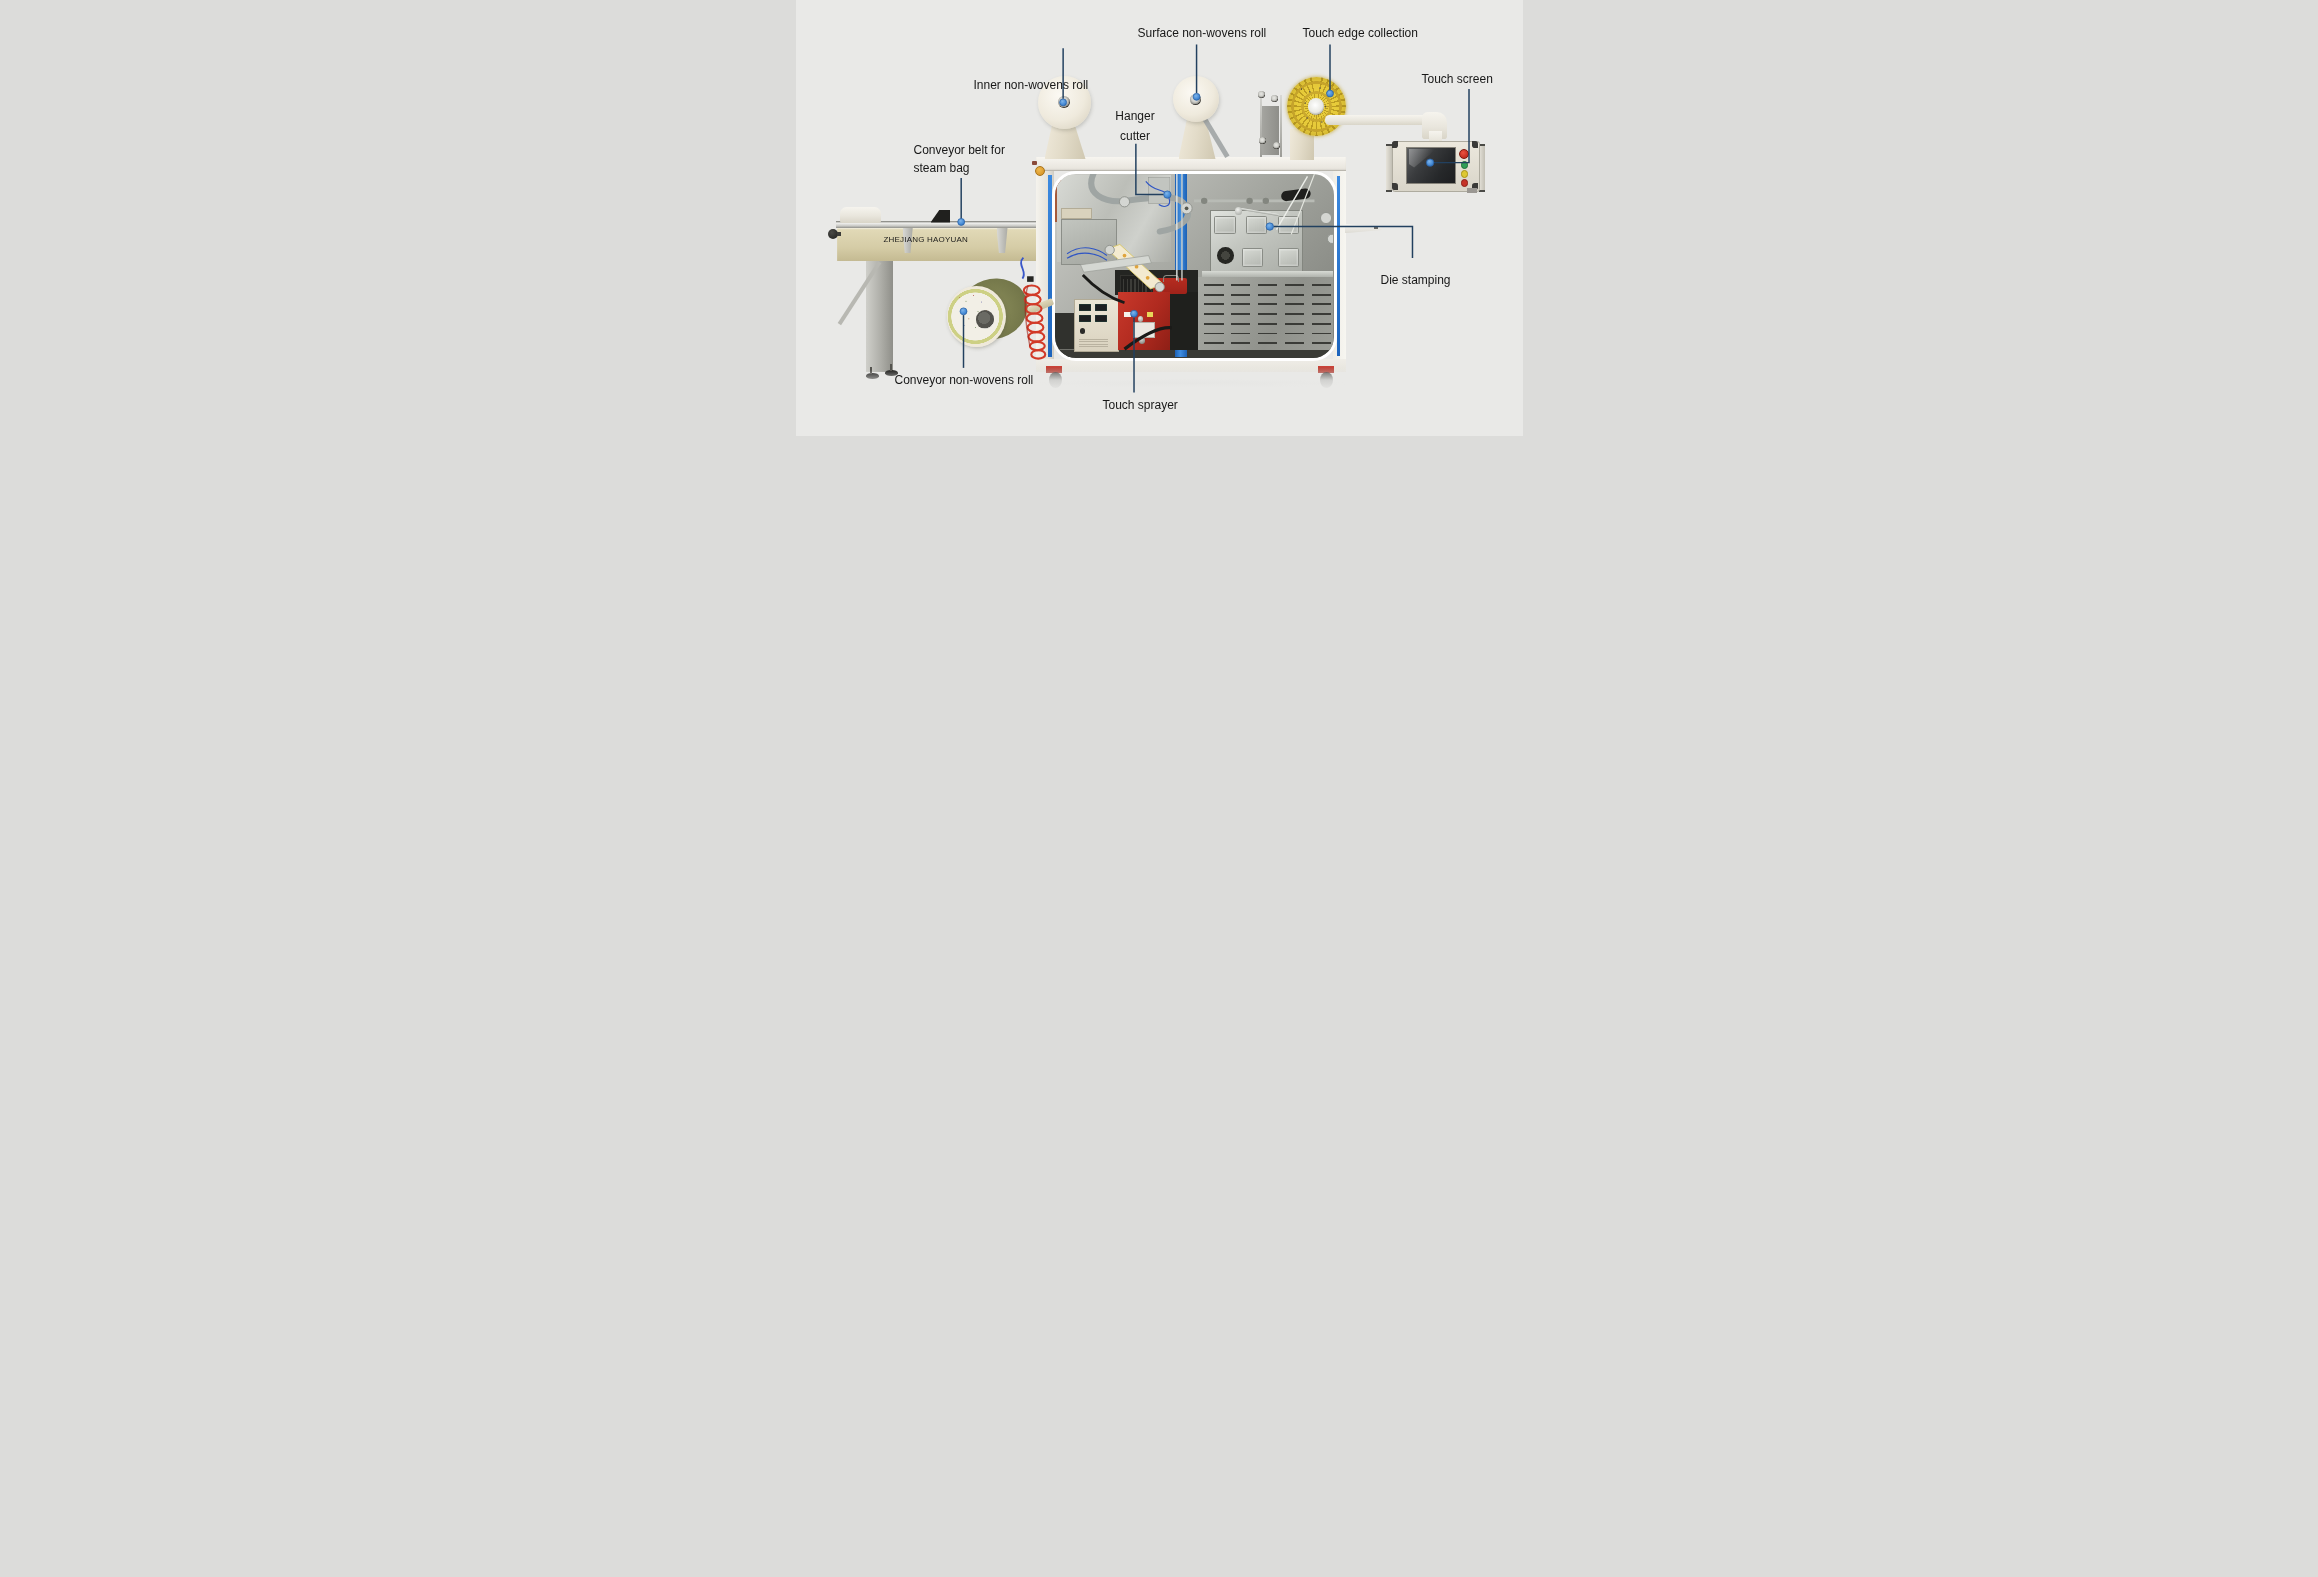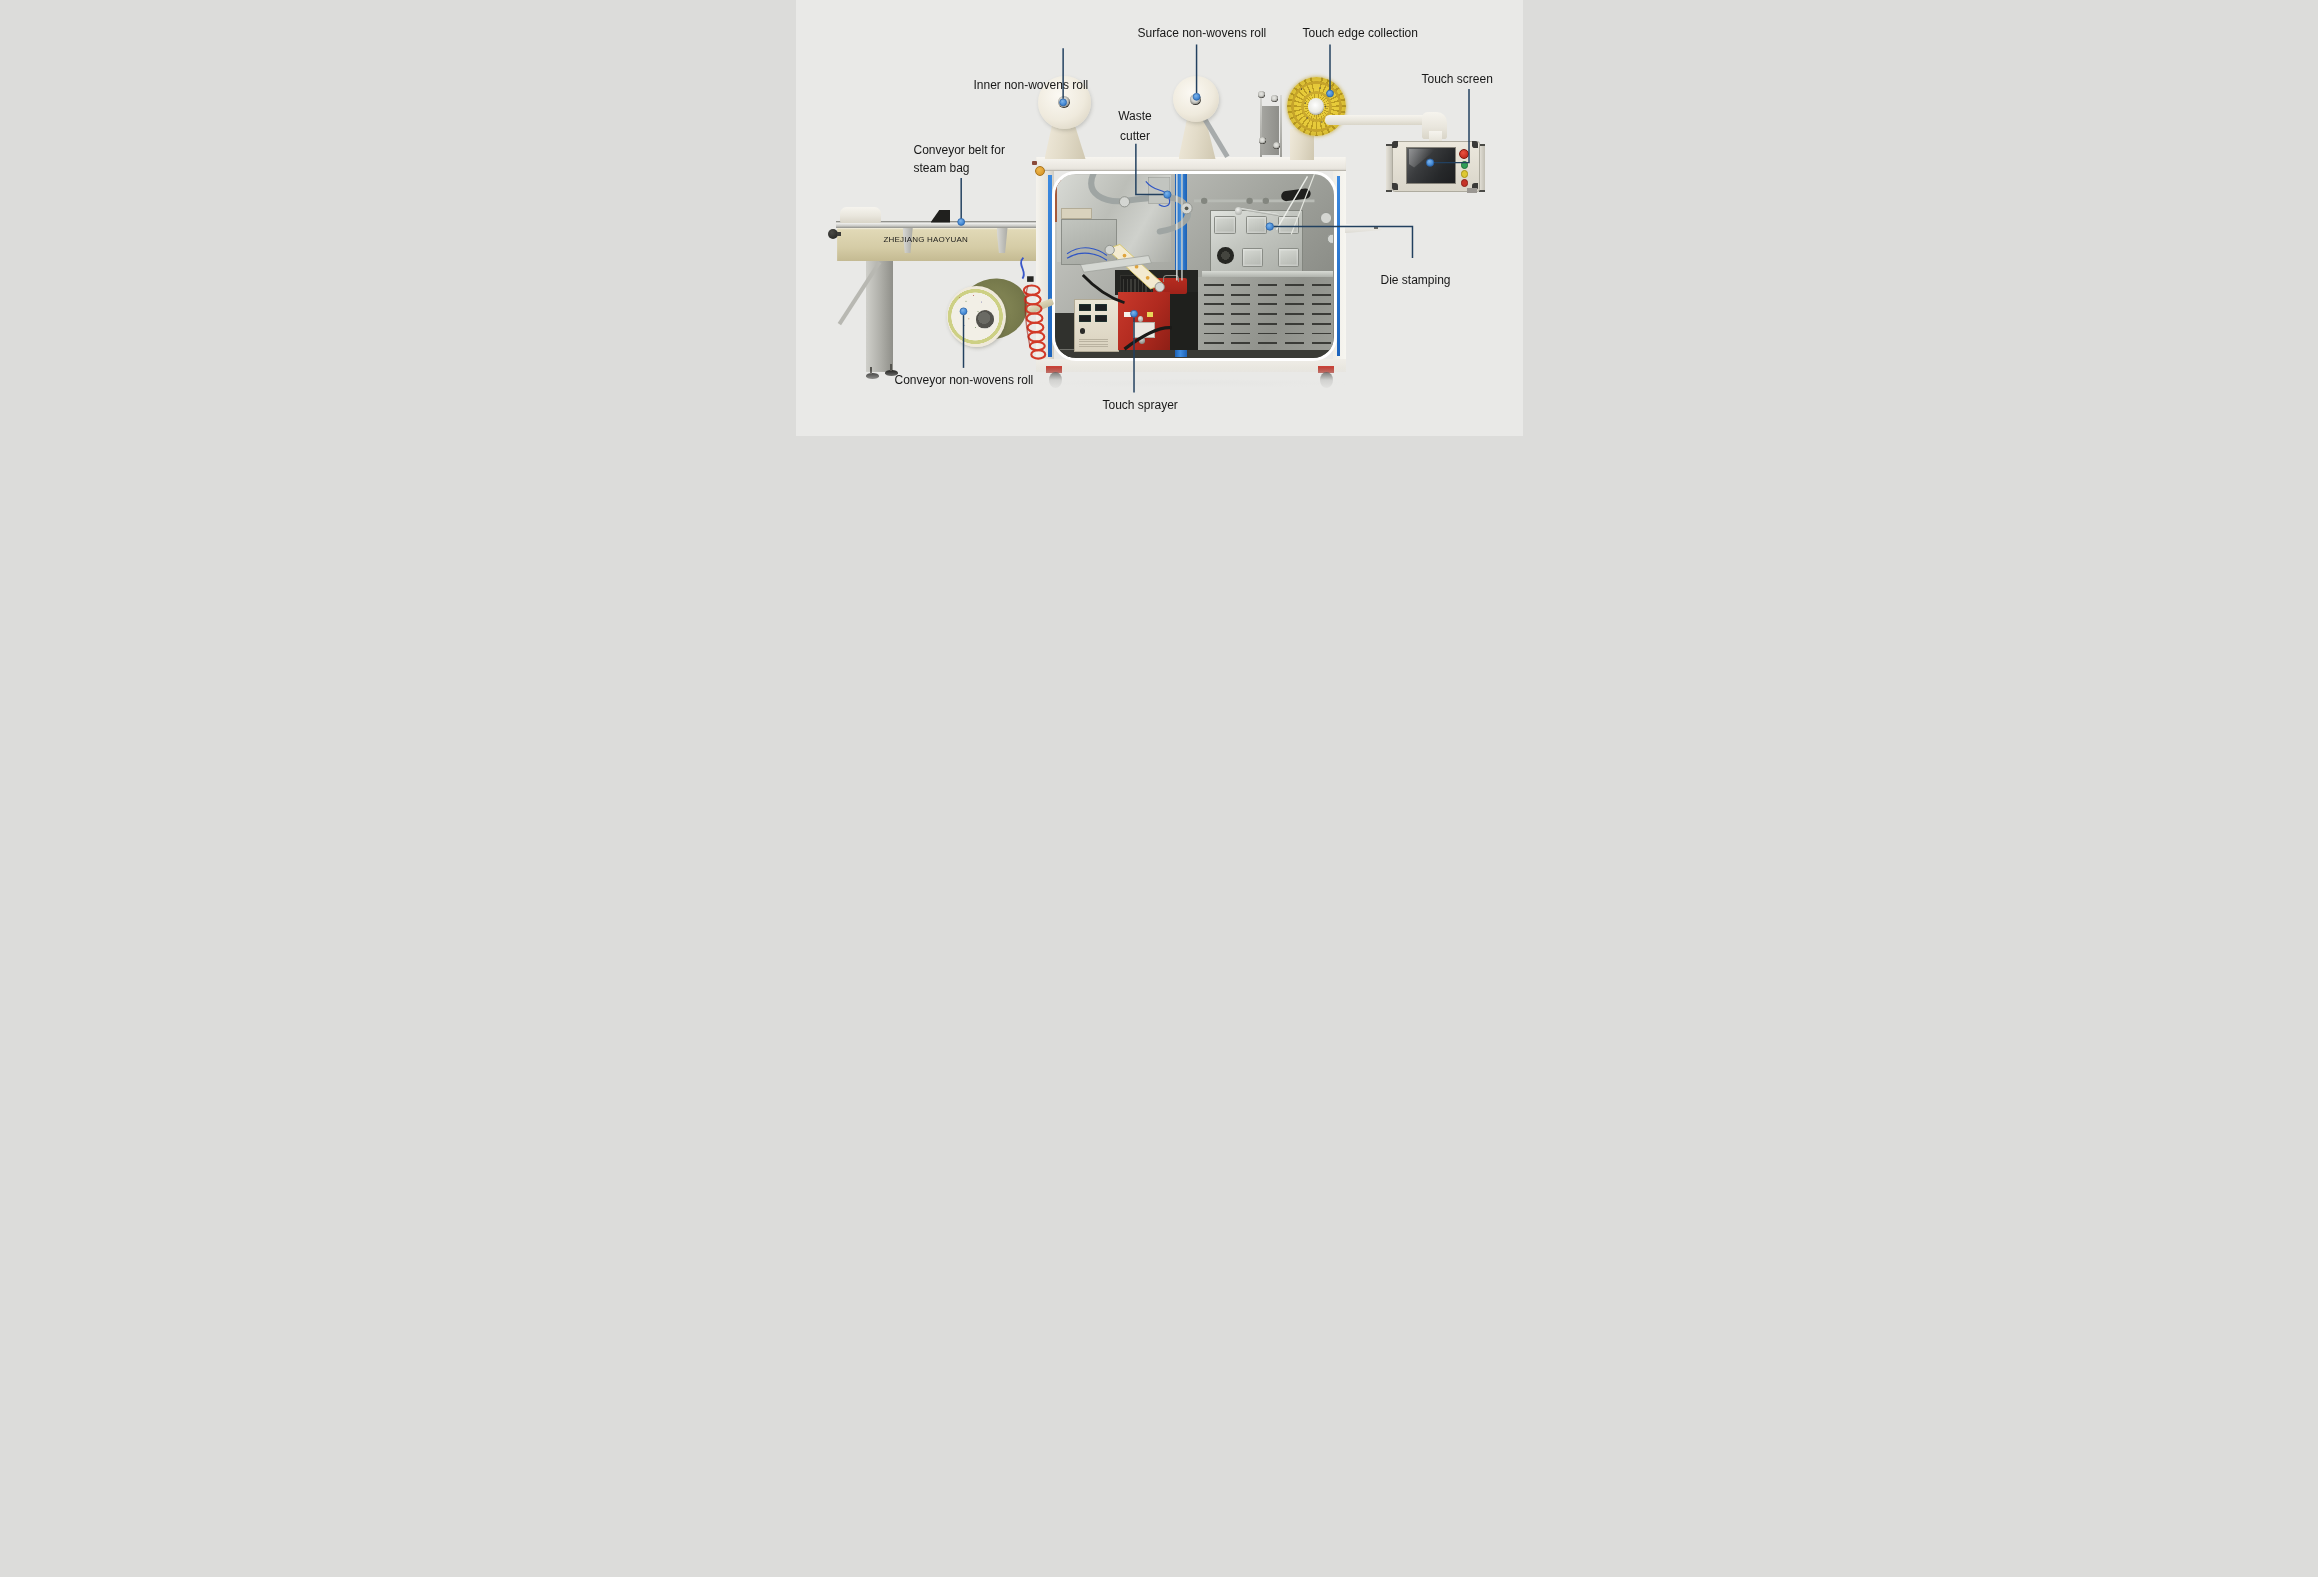--- a/index.html
+++ b/index.html
@@ -255,20 +255,20 @@
       <circle cx="1022" cy="489" r="8"></circle>
       <circle cx="361" cy="672" r="7.5"></circle>
       <circle cx="729" cy="677" r="7.5"></circle>
     </g>
   </svg>
 
   <div class="label" style="left:178px;top:30px;margin-top:48px;">Inner non-wovens roll</div>
   <div class="label" style="left:342px;top:26px;">Surface non-wovens roll</div>
   <div class="label" style="left:507px;top:26px;">Touch edge collection</div>
   <div class="label" style="left:626px;top:72px;">Touch screen</div>
-  <div class="label wrap" style="left:307px;top:107px;width:65px;text-align:center;line-height:19.5px;">Waste cutter</div>
+  <div class="label wrap" style="left:307px;top:107px;width:65px;text-align:center;line-height:19.5px;">Hanger cutter</div>
   <div class="label wrap" style="left:118px;top:142px;width:104px;line-height:17.6px;">Conveyor belt for steam bag</div>
   <div class="label" style="left:585px;top:273px;">Die stamping</div>
   <div class="label" style="left:99px;top:373px;">Conveyor non-wovens roll</div>
   <div class="label" style="left:307px;top:398px;">Touch sprayer</div>
 
 </div>
 
 
 </body></html>

